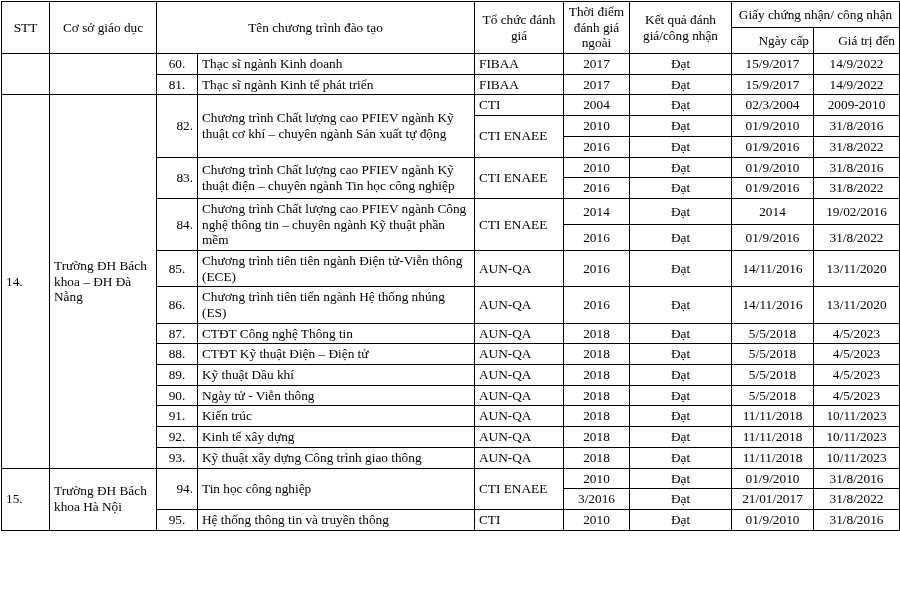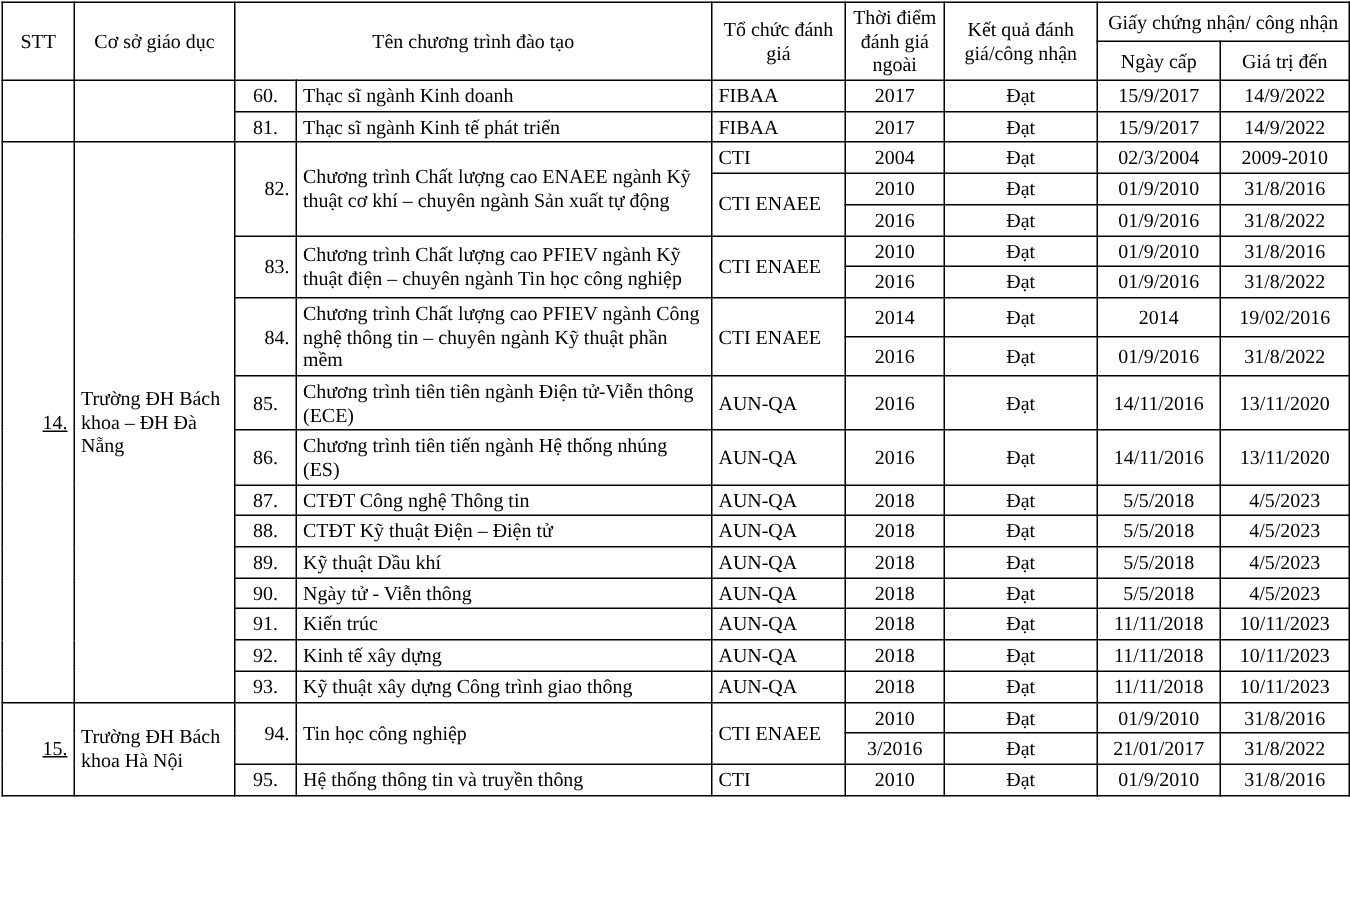--- a/index.html
+++ b/index.html
@@ -50,22 +50,22 @@
   col.c-time     { width: 66px; }
   col.c-result   { width: 102px; }
   col.c-issued   { width: 82px; }
   col.c-valid    { width: 86px; }
 
   td.center  { text-align: center; }
   td.no      { text-align: right; vertical-align: top; padding-top: 3px; }
   td.name    { text-align: left;   vertical-align: top; padding-top: 3px; }
   td.name-mid{ text-align: left;   vertical-align: middle; }
   td.org     { text-align: left; vertical-align: middle; }
-  td.stt     { text-align: right; vertical-align: middle; text-decoration: underline; }
-  .hdr-sub   { text-align: center; }
+  td.stt     { text-align: left; vertical-align: middle; }
+  .hdr-sub   { text-align: right; }
 </style>
 </head>
 <body>
 
 <div class="sheet">
   <table class="grid">
     <colgroup>
       <col class="c-stt">
         <col class="c-org">
         <col class="c-no">
@@ -109,21 +109,21 @@
           <td class="org" rowspan="1">FIBAA</td>
           <td class="center">2017</td>
           <td class="center">Đạt</td>
           <td class="center">15/9/2017</td>
           <td class="center">14/9/2022</td>
         </tr>
         <tr>
           <td class="stt" rowspan="16">14.</td>
           <td class="org" rowspan="16">Trường ĐH Bách khoa – ĐH Đà Nẵng</td>
           <td class="no" rowspan="3">82.</td>
-          <td class="name" rowspan="3">Chương trình Chất lượng cao ENAEE ngành Kỹ thuật cơ khí – chuyên ngành Sản xuất tự động</td>
+          <td class="name" rowspan="3">Chương trình Chất lượng cao PFIEV ngành Kỹ thuật cơ khí – chuyên ngành Sản xuất tự động</td>
           <td class="org" rowspan="1">CTI</td>
           <td class="center">2004</td>
           <td class="center">Đạt</td>
           <td class="center">02/3/2004</td>
           <td class="center">2009-2010</td>
         </tr>
         <tr>
           <td class="org" rowspan="2">CTI ENAEE</td>
           <td class="center">2010</td>
           <td class="center">Đạt</td>

